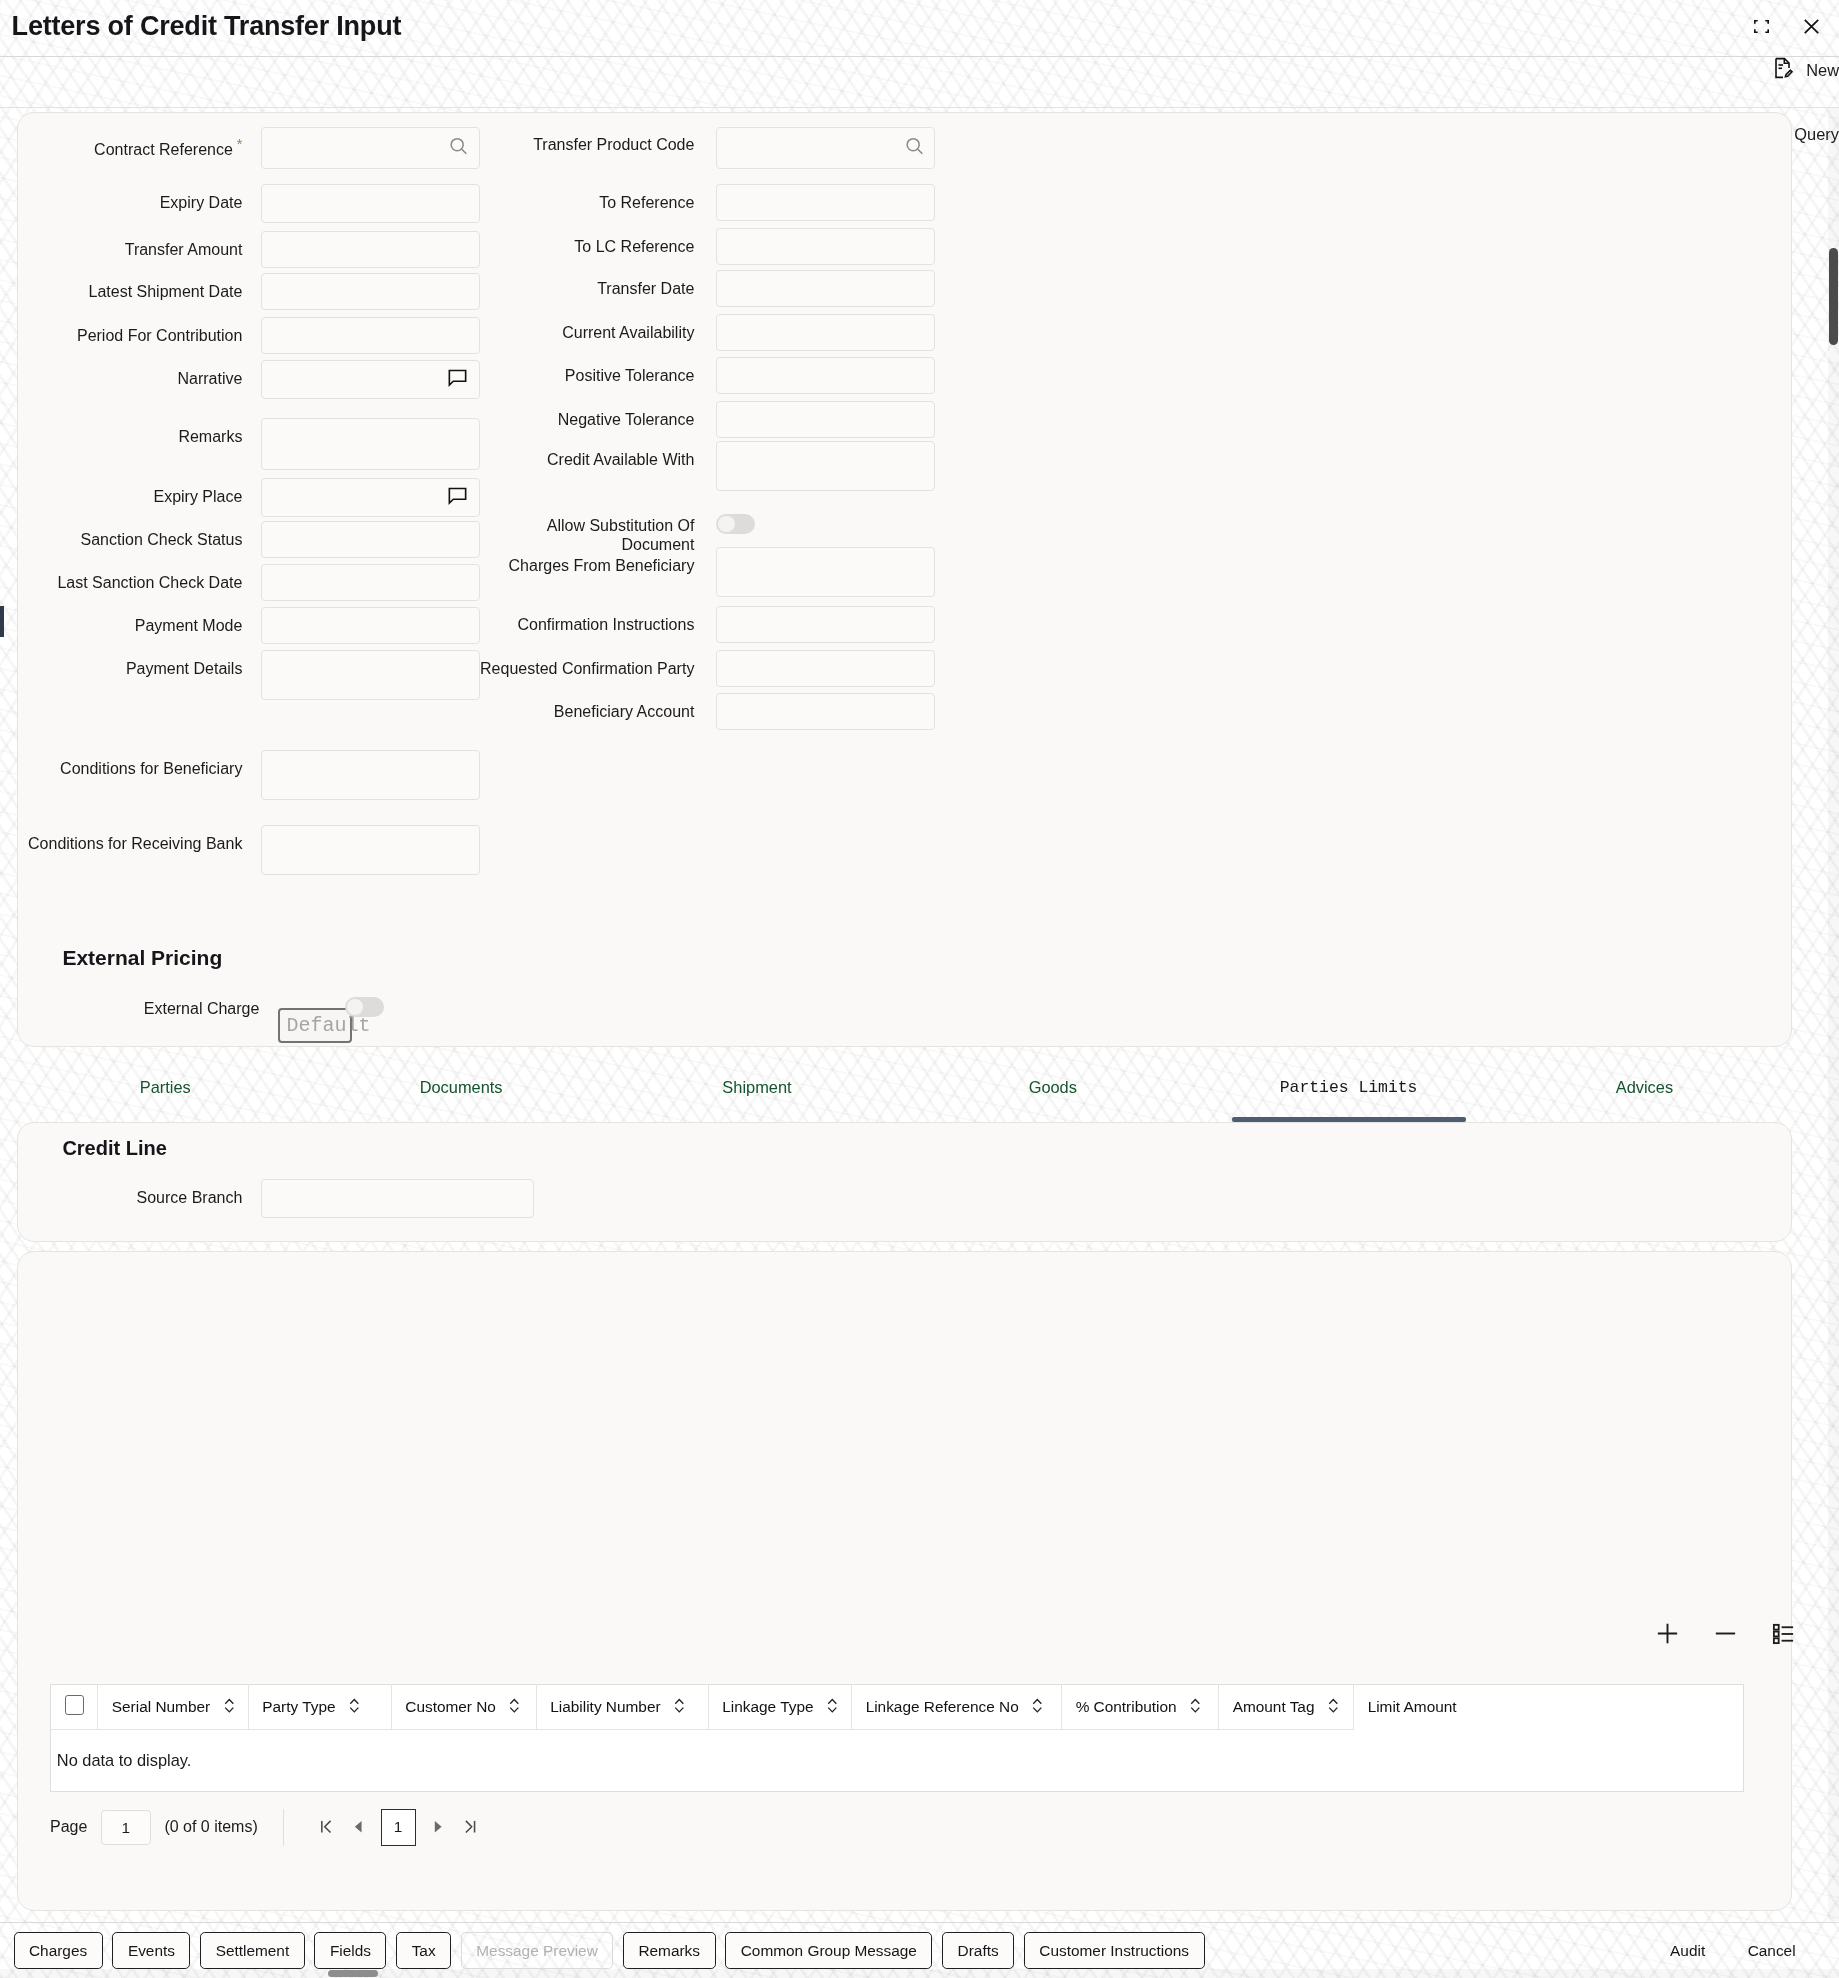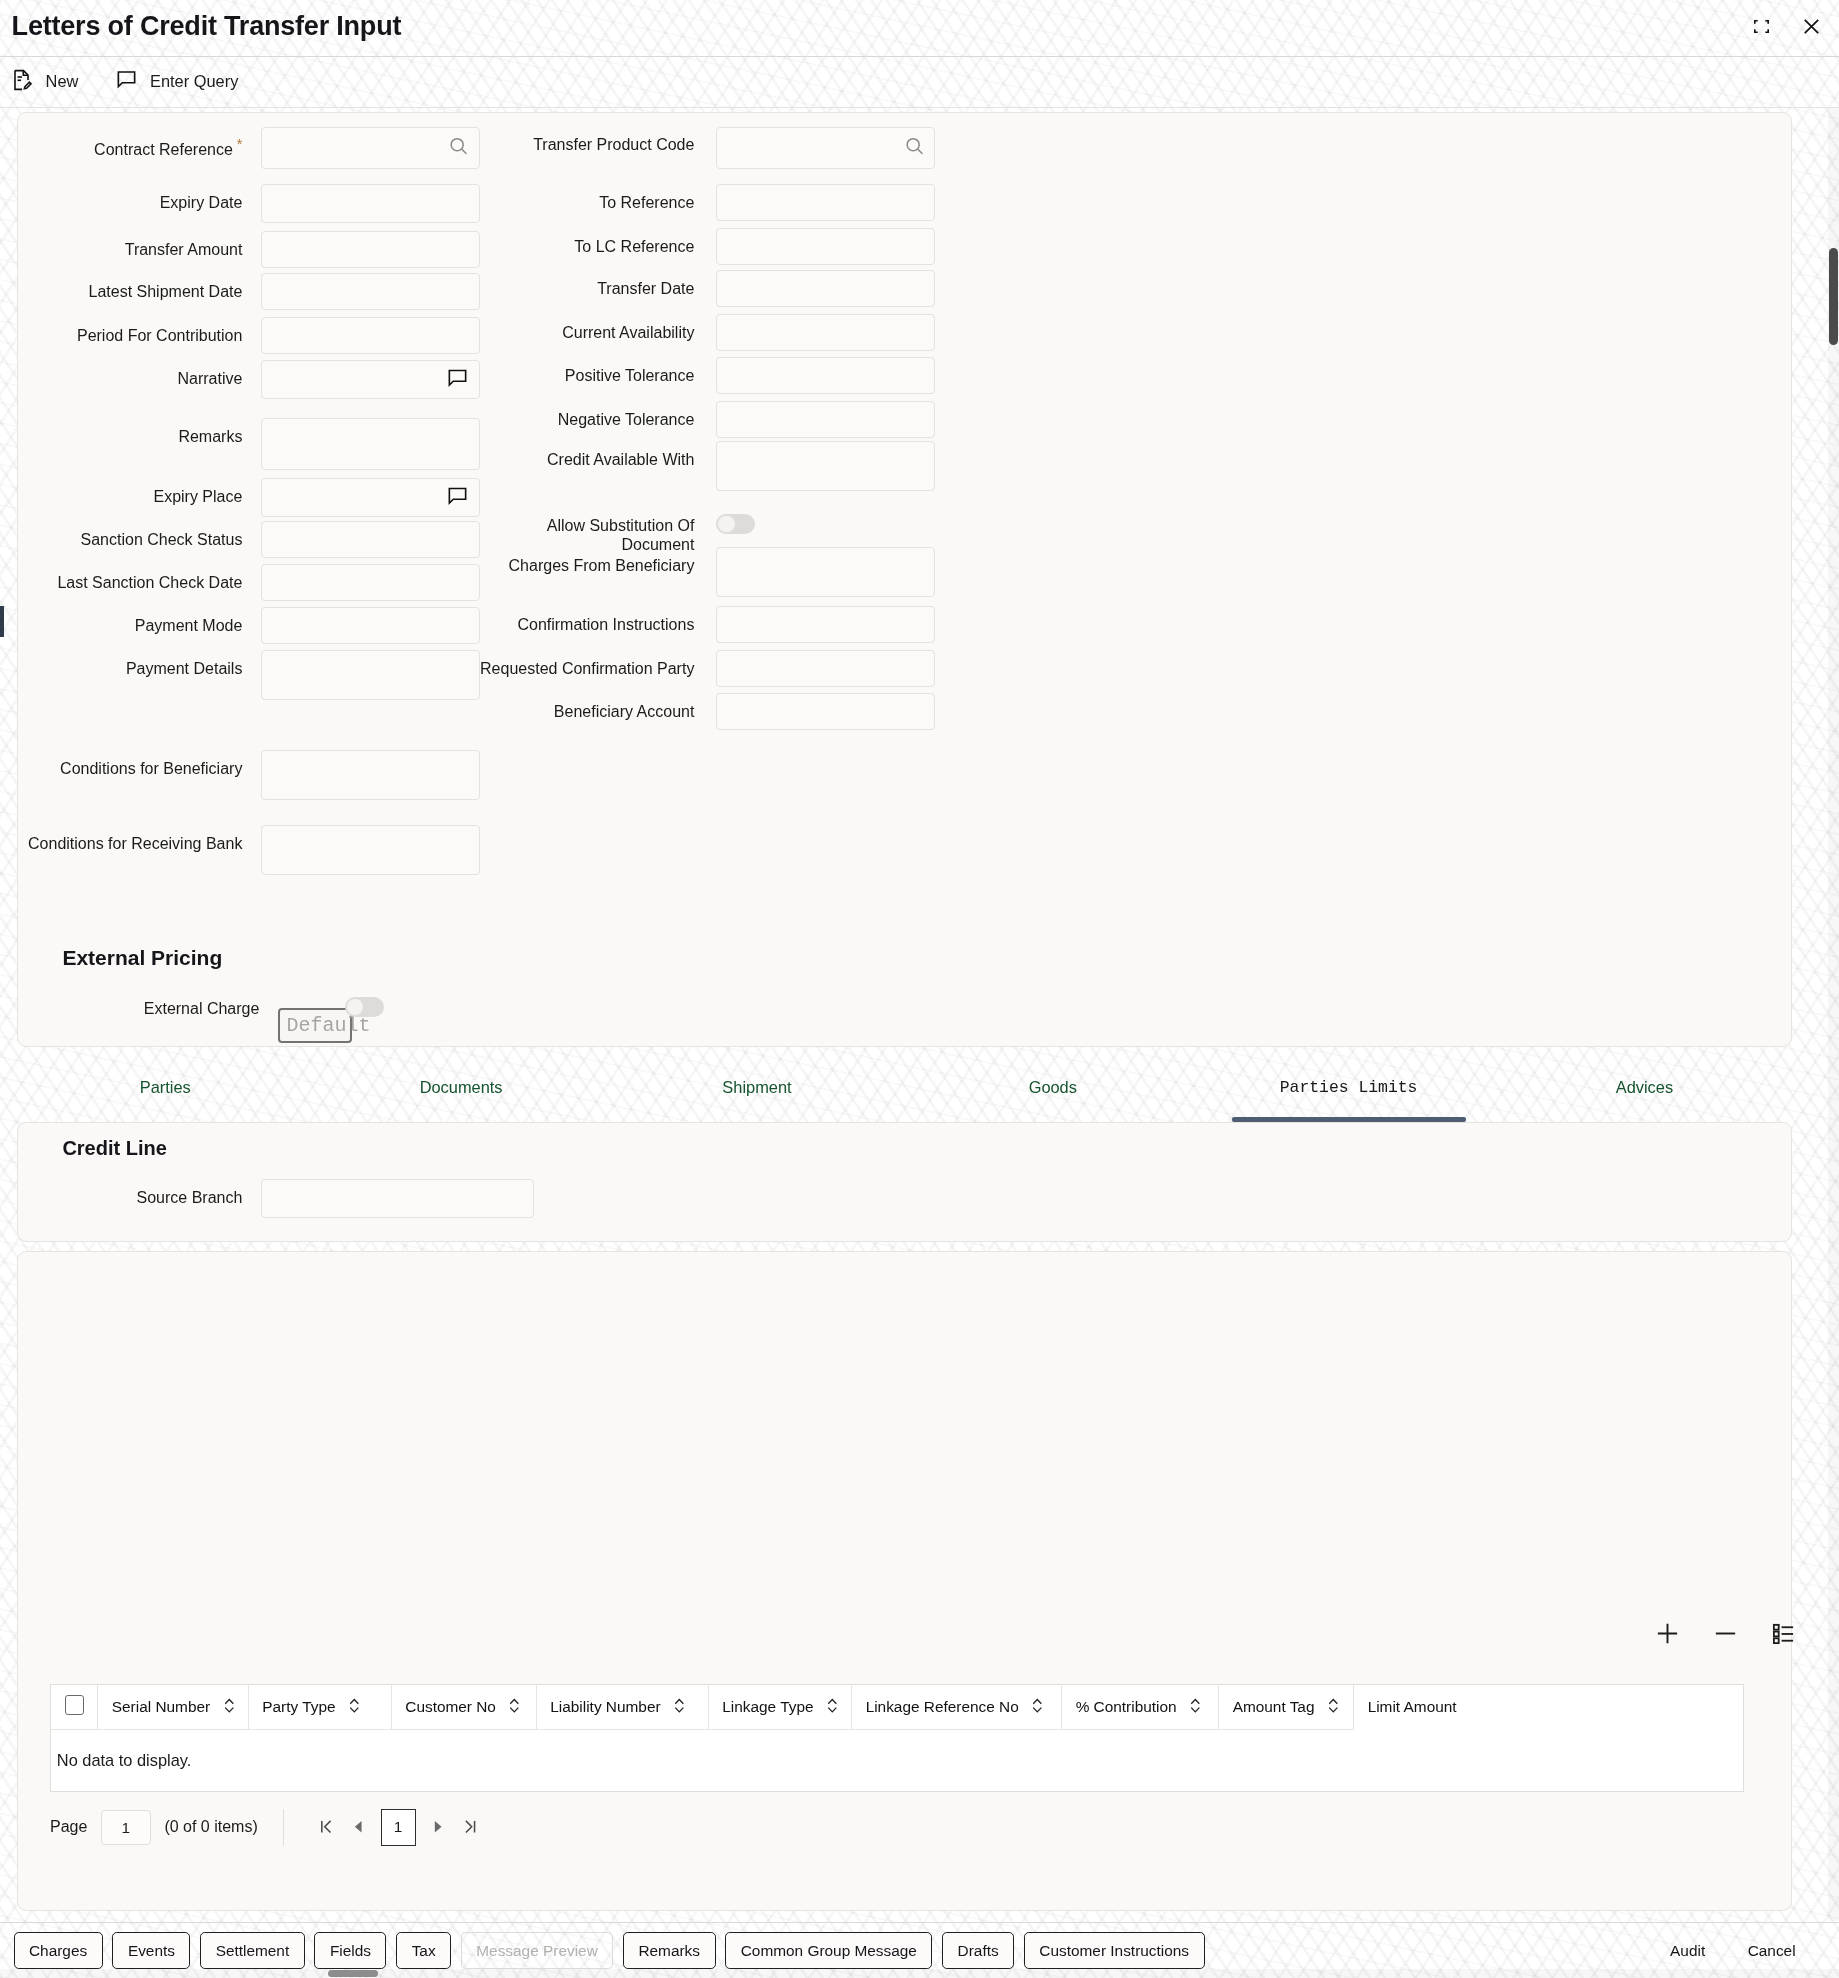--- a/index.html
+++ b/index.html
@@ -22,29 +22,29 @@
   .win-head { position:relative; height:56px; }
   .win-title {
     position:absolute; left:11.6px; top:10.6px;
     font-size:27px; font-weight:bold; letter-spacing:-0.2px; color:#16161a;
   }
   .win-ctrls { position:absolute; right:13.5px; top:11.6px; display:flex; align-items:center; gap:21px; }
   .ico-btn { width:29px; height:29px; display:flex; align-items:center; justify-content:center; cursor:pointer; }
   .hr-top { position:absolute; left:0; right:0; top:56px; height:1px; background:#d8d8d8; }
 
   
-  .act-bar { position:relative; height:51px; display:flex; align-items:center; padding-left:10px; gap:37px; }
+  .act-bar { position:relative; height:51px; display:flex; align-items:flex-end; padding-left:10px; gap:37px;flex-direction:column; }
   .act-item { display:flex; align-items:center; gap:11.6px; cursor:pointer; }
   .act-item span.lbl { font-size:16.4px; color:#1b1b1b; }
   .hr-act { position:absolute; left:0; right:0; top:107px; height:1px; background:#e2e2e2; }
 
   
   .card {
     position:absolute; background:#faf9f7;
-    border:1px solid #e6e4e0; border-radius:9px;
+    border:1px solid #e6e4e0; border-radius:17px;
   }
   #main-card  { left:17.4px; top:112px; width:1775px; height:935px; }
   #credit-card{ left:17.4px; top:1122px; width:1775px; height:120px; }
   #grid-card  { left:17.4px; top:1251px; width:1775px; height:660px; }
 
   
   .row { position:absolute; display:flex; align-items:flex-start; }
   .f-label {
     text-align:right; font-size:16px; color:#1b1b1b; line-height:19.3px;
     padding-top:8.7px; white-space:pre-line;

